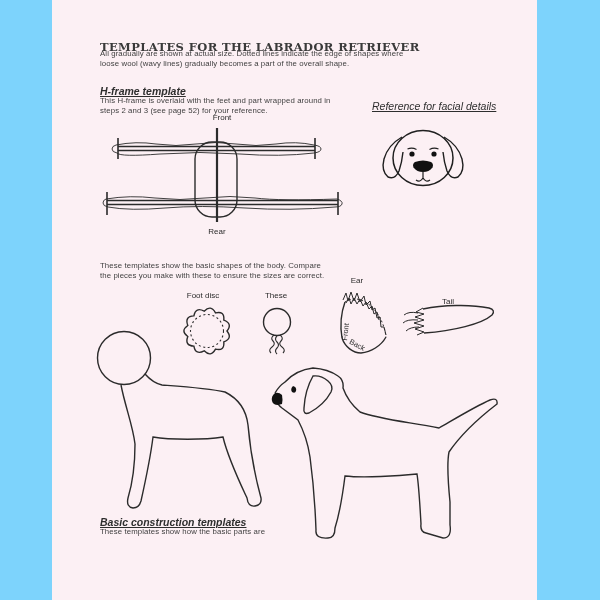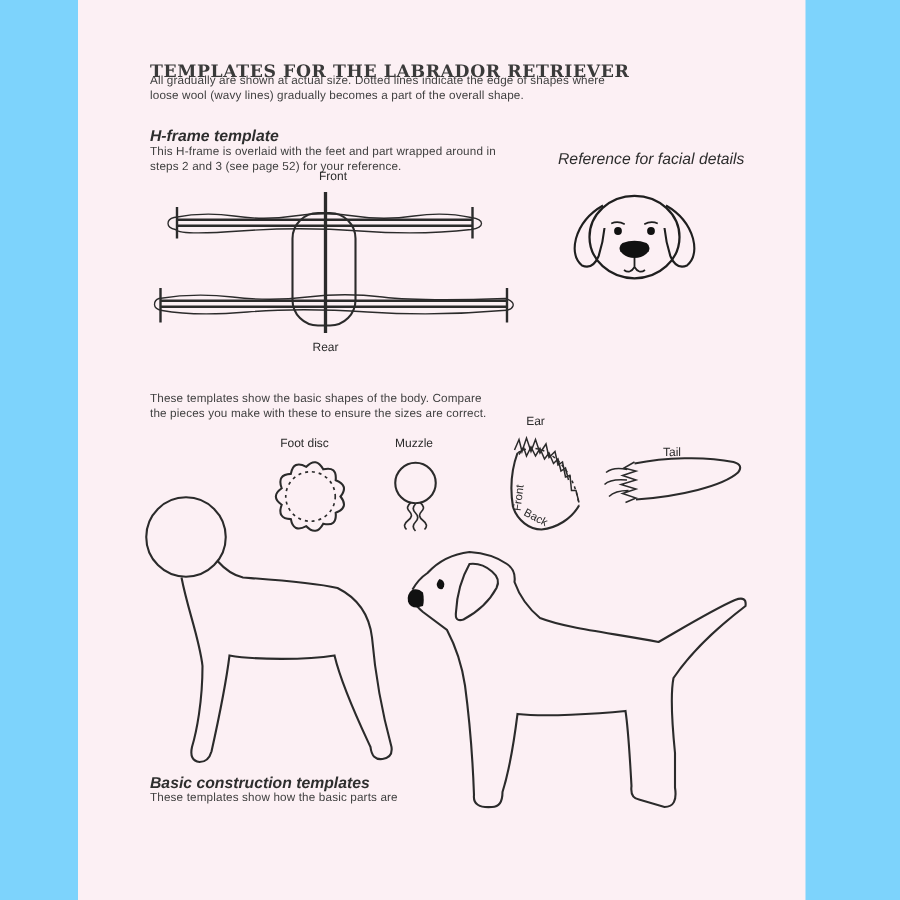--- a/index.html
+++ b/index.html
@@ -3,21 +3,21 @@
 <meta charset="utf-8">
 <style>
   html,body{margin:0;padding:0;background:#ffffff;}
   .canvas{position:relative;width:600px;height:600px;background:#7dd3fc;overflow:hidden;
           font-family:"Liberation Sans",sans-serif;}
   .page{position:absolute;left:52px;top:0;width:485px;height:600px;background:#fcf0f4;}
   .abs{position:absolute;}
   .title{font-family:"DejaVu Serif",serif;font-size:11.5px;font-weight:600;
          letter-spacing:0.4px;color:#3a3a3a;white-space:nowrap;}
   .body-txt{font-size:7.8px;line-height:10px;color:#3f3f3f;letter-spacing:0.1px;white-space:nowrap;}
-  .sec-head{font-style:italic;font-size:10.5px;font-weight:600;color:#2e2e2e;white-space:nowrap;}
+  .sec-head{font-style:italic;font-size:10.5px;font-weight:600;color:#2e2e2e;white-space:nowrap;text-decoration:underline;}
   .lbl{font-size:8px;color:#2b2b2b;text-align:center;white-space:nowrap;}
   .lbl-rot{font-size:7.5px;color:#2b2b2b;white-space:nowrap;transform-origin:left top;}
   svg{display:block;overflow:visible;}
   svg path,svg circle,svg rect,svg ellipse,svg line{vector-effect:none;}
 </style>
 </head>
 <body>
 
 <div class="canvas">
   <div class="page"></div>
@@ -68,21 +68,21 @@
   <div class="abs body-txt" style="left:100px;top:271px;">the pieces you make with these to ensure the sizes are correct.</div>
 
   <div class="abs lbl" style="left:175px;top:291px;width:56px;text-align:center;">Foot disc</div>
   <div class="abs" style="left:179px;top:303px;">
     <svg width="56" height="56" viewBox="-2 -1 56 56" fill="none" stroke="#2b2b2b">
       <path stroke-width="1.4" d="M 46,27 Q 51.9,34.4 42.8,37.9 Q 43.7,47.4 34.5,45.1 Q 29.8,53.7 23.2,46.8 Q 14.6,51.5 12.9,42.1 Q 3.4,41.7 6.8,32.5 Q -1,27 6.8,21.5 Q 3.4,12.3 12.9,11.9 Q 14.6,2.5 23.2,7.2 Q 29.8,0.3 34.5,8.9 Q 43.7,6.6 42.8,16.1 Q 51.9,19.6 46,27 Z"></path>
       <circle cx="26" cy="27" r="16.5" stroke-width="1.1" stroke-dasharray="2 2.6"></circle>
     </svg>
   </div>
 
-  <div class="abs lbl" style="left:248px;top:291px;width:56px;">Muzzle</div>
+  <div class="abs lbl" style="left:248px;top:291px;width:56px;">These</div>
   <div class="abs" style="left:261px;top:303px;">
     <svg width="34" height="56" viewBox="0 0 34 56" fill="none" stroke="#2b2b2b">
       <circle cx="16" cy="19" r="13.5" stroke-width="1.4"></circle>
       <path stroke-width="1.1" d="M 13,32 q -4,3 -1,6 q 3,3 -1,6 q -4,3 -1,6 M 19,32 q 4,3 1,6 q -3,3 1,6 q 4,3 1,6 M 16,33 q -3,3 0,6 q 3,3 0,6 q -3,3 0,6"></path>
     </svg>
   </div>
 
   <div class="abs lbl" style="left:337px;top:276px;width:40px;">Ear</div>
   <div class="abs" style="left:331px;top:281px;">
     <svg width="68" height="78" viewBox="0 0 68 78" fill="none" stroke="#2b2b2b">

